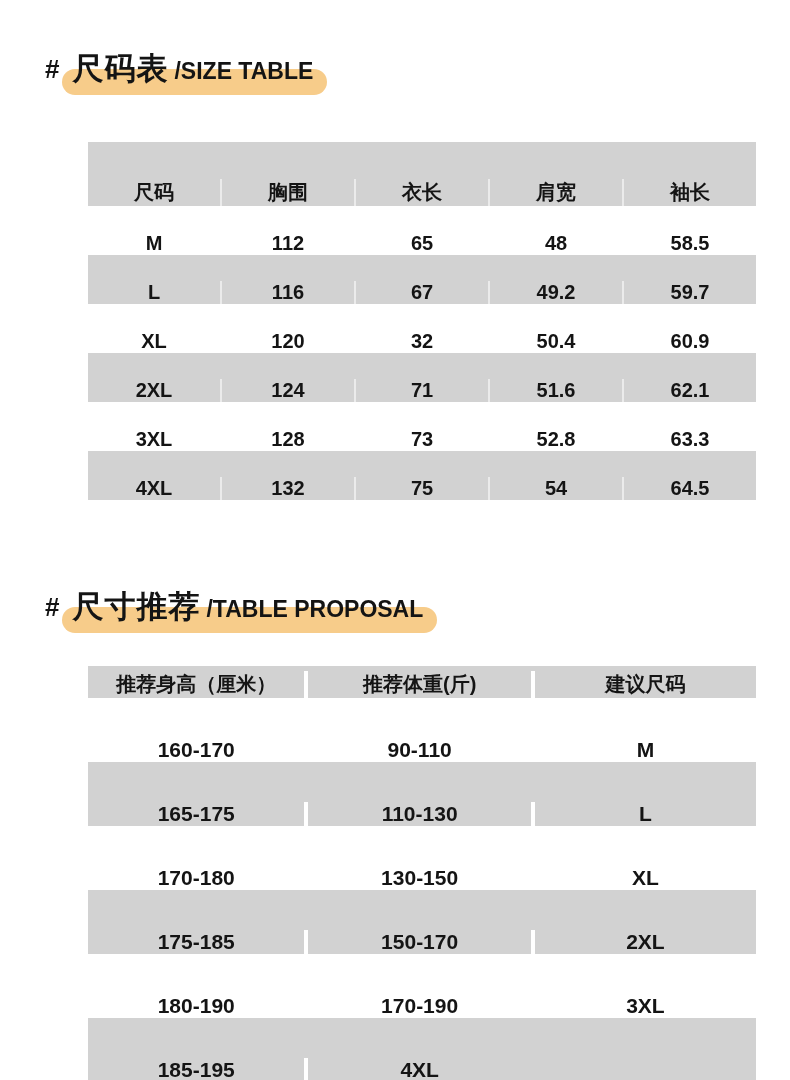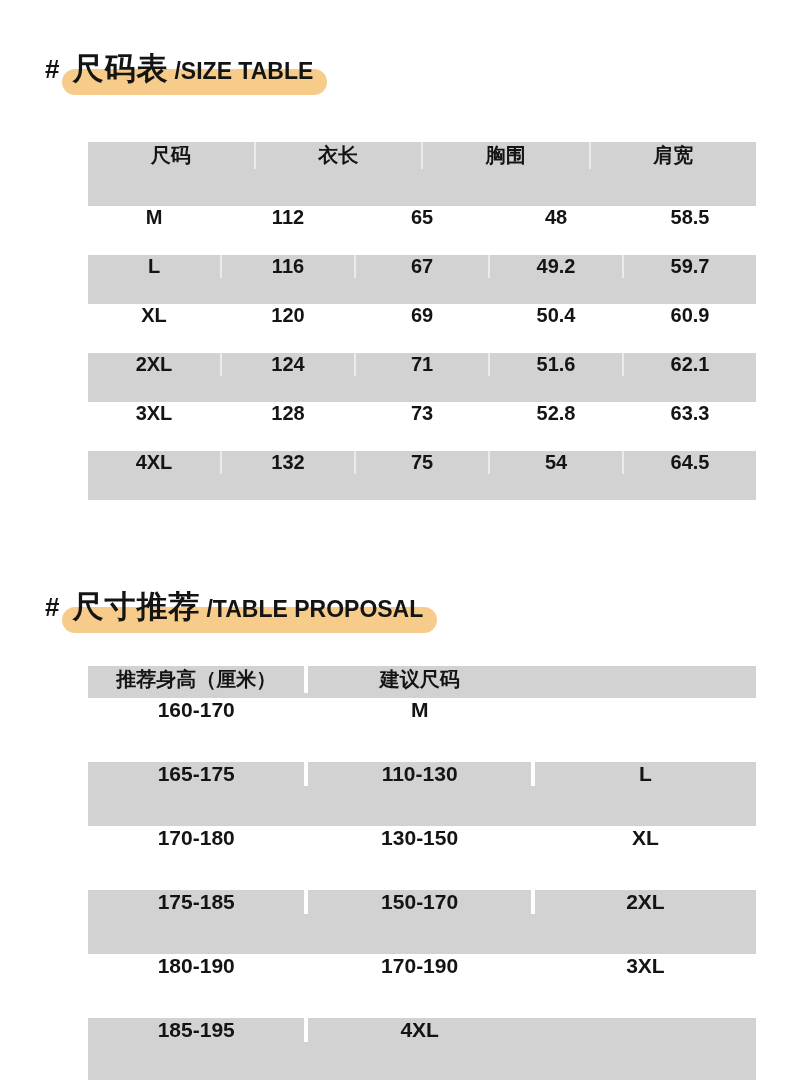--- a/index.html
+++ b/index.html
@@ -66,21 +66,21 @@
   
   .dtable {
     width: 692px;
     margin-left: 64px;
   }
   #size-table { margin-top: 54px; }
   #size-proposal-table { margin-top: 40px; }
 
   .trow {
     display: flex;
-    align-items: flex-start;
+    align-items: flex-end;
     background: #ffffff;
     margin-left: 24px;
   }
   .trow.striped { background: #d2d2d2; }
   .trow.thead  { background: #d2d2d2; font-weight: 700; }
 
   .tcell {
     flex: 1 1 0;
     text-align: center;
     font-size: 20px;
@@ -108,42 +108,43 @@
 </head>
 <body>
 
 <div class="section-title" id="title-size-table">
   <span class="hash">#</span><span class="hl"><span class="title-zh">尺码表</span><span class="title-en">/SIZE TABLE</span></span>
 </div>
 
 <div class="dtable t1" id="size-table">
     <div class="trow thead">
       <div class="tcell">尺码</div>
+      <div class="tcell">胸围</div>
       <div class="tcell">衣长</div>
-      <div class="tcell">胸围</div>
       <div class="tcell">肩宽</div>
+      <div class="tcell">袖长</div>
     </div>
     <div class="trow">
       <div class="tcell">M</div>
       <div class="tcell">112</div>
       <div class="tcell">65</div>
       <div class="tcell">48</div>
       <div class="tcell">58.5</div>
     </div>
     <div class="trow striped">
       <div class="tcell">L</div>
       <div class="tcell">116</div>
       <div class="tcell">67</div>
       <div class="tcell">49.2</div>
       <div class="tcell">59.7</div>
     </div>
     <div class="trow">
       <div class="tcell">XL</div>
       <div class="tcell">120</div>
-      <div class="tcell">69</div>
+      <div class="tcell">32</div>
       <div class="tcell">50.4</div>
       <div class="tcell">60.9</div>
     </div>
     <div class="trow striped">
       <div class="tcell">2XL</div>
       <div class="tcell">124</div>
       <div class="tcell">71</div>
       <div class="tcell">51.6</div>
       <div class="tcell">62.1</div>
     </div>
@@ -163,24 +164,26 @@
     </div>
   </div>
 
 <div class="section-title" id="title-size-proposal">
   <span class="hash">#</span><span class="hl"><span class="title-zh">尺寸推荐</span><span class="title-en">/TABLE PROPOSAL</span></span>
 </div>
 
 <div class="dtable t2" id="size-proposal-table">
     <div class="trow thead">
       <div class="tcell">推荐身高（厘米）</div>
+      <div class="tcell">推荐体重(斤)</div>
       <div class="tcell">建议尺码</div>
     </div>
     <div class="trow">
       <div class="tcell">160-170</div>
+      <div class="tcell">90-110</div>
       <div class="tcell">M</div>
     </div>
     <div class="trow striped">
       <div class="tcell">165-175</div>
       <div class="tcell">110-130</div>
       <div class="tcell">L</div>
     </div>
     <div class="trow">
       <div class="tcell">170-180</div>
       <div class="tcell">130-150</div>

